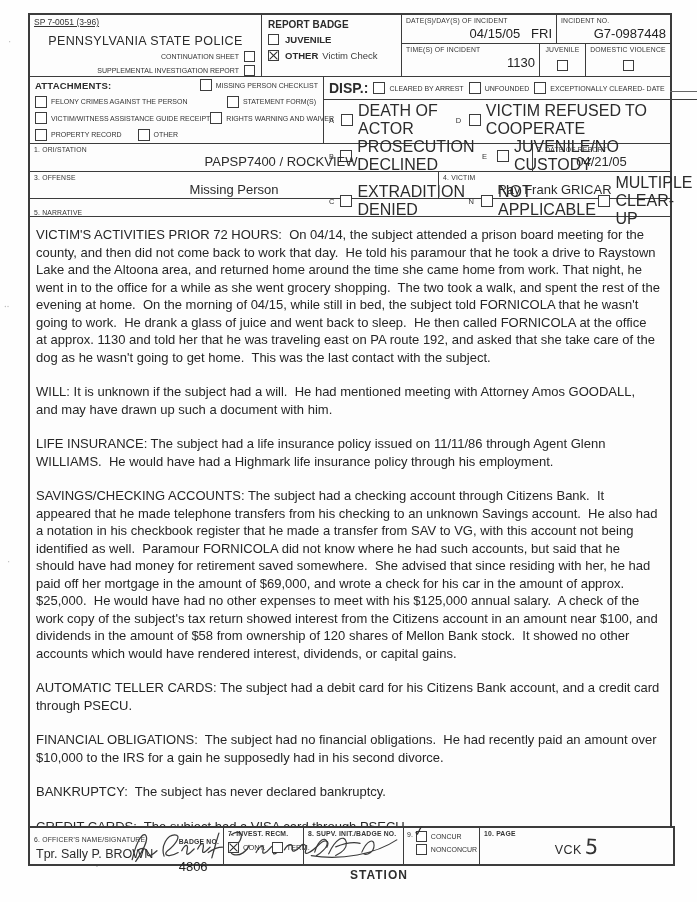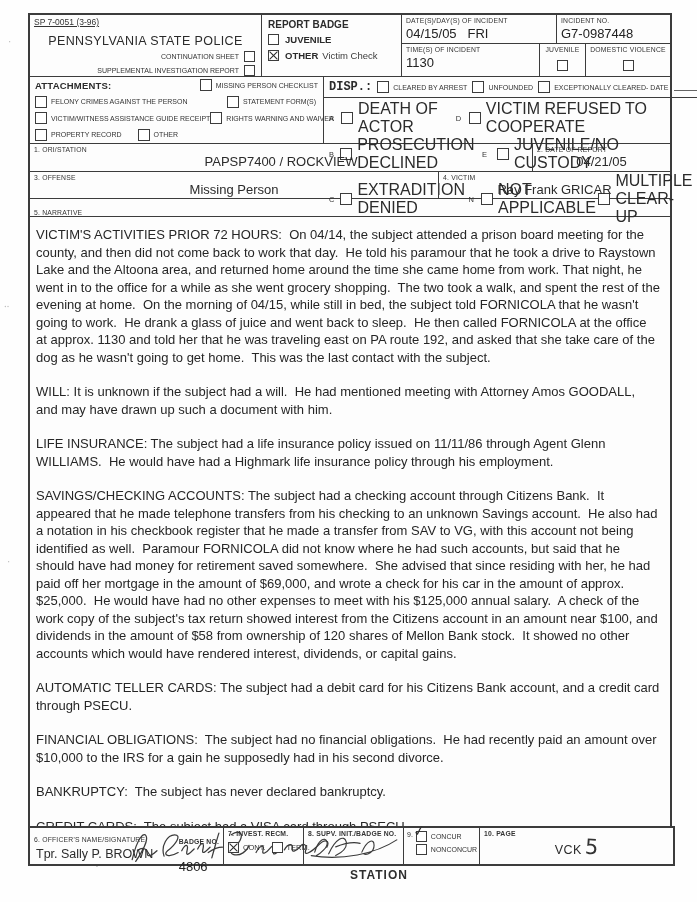--- a/index.html
+++ b/index.html
@@ -29,30 +29,30 @@
   .rt-line{display:flex;align-items:center;gap:6px;font-size:9.5px;font-weight:bold;margin-bottom:5px;}
   .rt-extra{font-weight:normal;color:#3b3b3b;margin-left:-2px;}
   .cA3{flex:1;display:flex;flex-direction:column;}
   .a3r{flex:1;display:flex;}
   .a3cell{padding:2px 4px;box-sizing:border-box;}
   .cdate{width:155px;}
   .cinc{flex:1;}
   .ctime{width:138px;}
   .cjuv{width:46px;text-align:center;}
   .cdv{flex:1;text-align:center;}
-  .vcenter{text-align:left;margin-top:1px;}
+  .vcenter{text-align:right;margin-top:1px;}
   
   .rowB{height:67px;}
   .cAtt{width:294px;padding:2px 5px;font-size:7px;}
   .att-line{display:flex;justify-content:space-between;align-items:flex-end;margin-bottom:4.5px;}
   .att-title{font-size:9.5px;font-weight:bold;letter-spacing:.2px;}
   .cbi .lbl{font-size:7px;color:#333;}
   .cDisp{flex:1;display:flex;flex-direction:column;}
   .disp-top{display:flex;align-items:center;gap:5px;padding:3px 5px;border-bottom:1px solid #3c3c3c;}
-  .disp-title{font-size:12px;font-weight:bold;font-family:Liberation Mono, monospace;}
+  .disp-title{font-size:14px;font-weight:bold;}
   .fill-line{flex:1;border-bottom:1px solid #666;height:7px;min-width:10px;}
   .disp-grid{flex:1;display:flex;flex-direction:column;justify-content:space-around;padding:2px 5px;}
   .disp-row{display:flex;align-items:center;}
   .disp-item{display:inline-flex;align-items:center;gap:5px;}
   .disp-code{font-size:7.5px;width:10px;color:#333;}
   .disp-left{width:42%;}
   .mult{margin-left:auto;margin-right:6px;}
   
   .rowC{height:28px;}
   .rowD{height:27px;}

